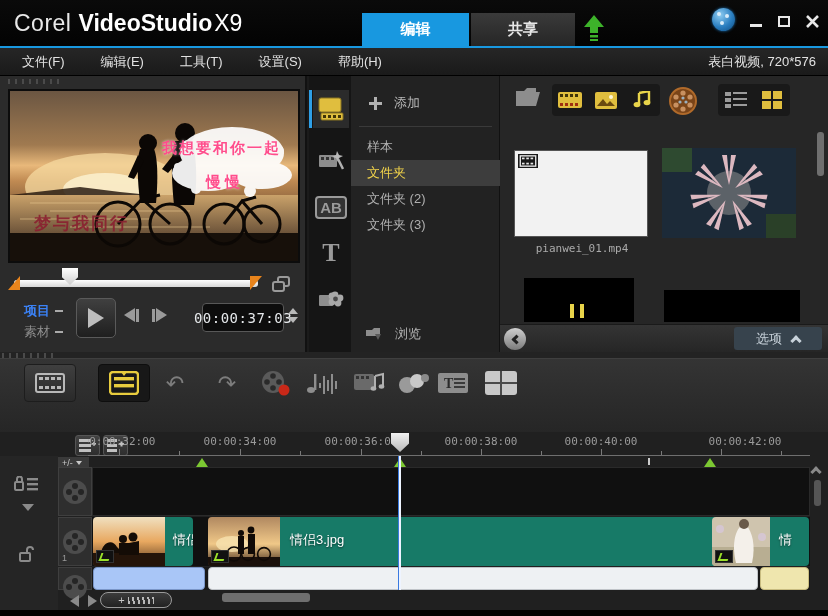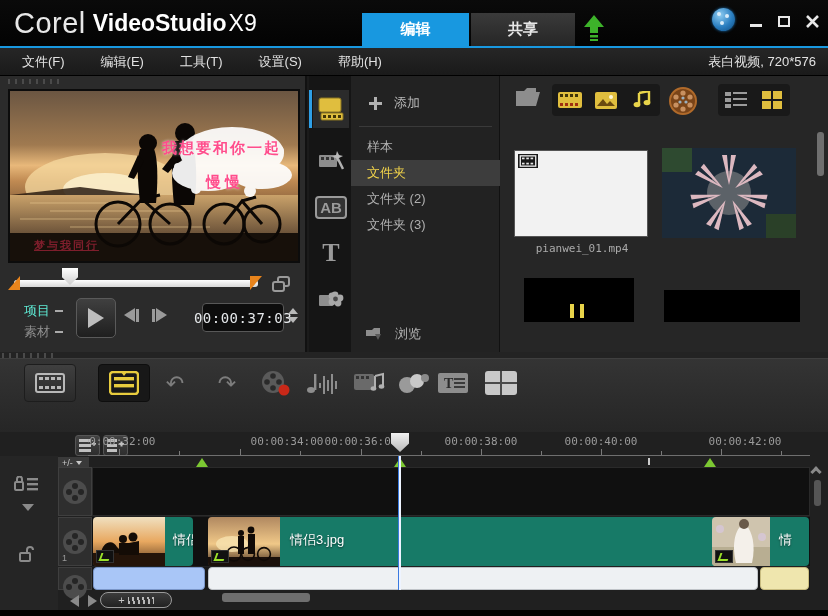--- a/index.html
+++ b/index.html
@@ -4,21 +4,21 @@
 <style>
   * { margin:0; padding:0; box-sizing:border-box; }
   html,body { background:#000; }
   body { font-family:"Liberation Sans","DejaVu Sans",sans-serif; }
   #app { position:relative; width:828px; height:616px; background:#1b1b1b; overflow:hidden; }
   .abs { position:absolute; }
 
   
   .titlebar { left:0; top:0; width:828px; height:46px; background:linear-gradient(#0a0a0a,#030303); }
   .logo { left:14px; top:7px; height:32px; display:flex; align-items:center; color:#fff; }
-  .logo .corel { font-size:29px; font-weight:300; color:#e8e8e8; letter-spacing:.5px; }
+  .logo .corel { font-size:23px; font-weight:300; color:#e8e8e8; letter-spacing:.5px; }
   .logo .prod { font-size:23px; font-weight:bold; margin-left:7px; }
   .logo .ver { font-size:23px; font-weight:300; margin-left:2px; }
   .tab { top:13px; height:33px; background:linear-gradient(#3a3a3a,#262626); color:#e6e6e6;
          font-size:15px; font-weight:bold; display:flex; align-items:center; justify-content:center; cursor:pointer; }
   .tab.active { background:#1898e0; color:#fff; }
   .tab-underline { left:0; top:46px; width:828px; height:2px; background:#1898e0; }
   .pub-arrow { top:15px; left:583px; width:22px; height:26px; }
   .ball { left:712px; top:8px; width:23px; height:23px; border-radius:50%;
           background:radial-gradient(circle at 35% 30%,#8ecdf2,#2a7ec0 55%,#0d4a80); box-shadow:0 0 3px #1a6aa8; }
   .ball i { position:absolute; width:4px; height:4px; border-radius:50%; background:#d8ecfa; }
@@ -31,21 +31,21 @@
              border-bottom:1px solid #000; display:flex; align-items:center; color:#e2e2e2; font-size:13px; }
   .menu-item { padding:0 14px; margin-left:8px; cursor:pointer; }
   .proj-info { position:absolute; right:12px; top:0; height:28px; display:flex; align-items:center; color:#e2e2e2; font-size:13px; }
 
   .grip { height:5px; background-image:repeating-linear-gradient(90deg,#4a4a4a 0 2px,transparent 2px 7px); }
 
   
   .left-panel { left:0; top:76px; width:307px; height:276px; background:#2b2b2b; border-right:2px solid #111; }
   .preview { left:8px; top:13px; width:292px; height:174px; background:#000; border:2px solid #0c0c0c; overflow:hidden; }
   .ov-line { position:absolute; color:#ff4d8c; font-weight:bold; text-shadow:0 0 3px rgba(255,255,255,.7); }
-  .corner-cap { position:absolute; left:24px; bottom:8px; color:#8a2030; font-size:11px; font-weight:bold; letter-spacing:2px; opacity:.9;text-decoration:underline; }
+  .corner-cap { position:absolute; left:24px; bottom:26px; color:#8a2030; font-size:17px; font-weight:bold; letter-spacing:2px; opacity:.9; }
   .scrub-track { left:14px; top:204px; width:244px; height:7px; background:linear-gradient(#fff,#d8d8d8); border-radius:3px; }
   .trim { width:0; height:0; border-style:solid; }
   .trim-l { left:8px; top:200px; border-width:0 0 14px 12px; border-color:transparent transparent #e8841c transparent; }
   .trim-r { left:250px; top:200px; border-width:14px 0 0 12px; border-color:transparent transparent transparent #e8841c;
             transform:scaleY(-1); }
   .scrub-marker { left:62px; top:192px; width:16px; height:17px; background:linear-gradient(#fff,#cfcfcf);
                   clip-path:polygon(0 0,100% 0,100% 55%,50% 100%,0 55%); }
   .detach { left:272px; top:200px; width:20px; height:18px; }
   .detach i { position:absolute; border:2px solid #9a9a9a; border-radius:3px; width:13px; height:11px; }
   .mode-lab { font-size:13px; display:flex; align-items:center; gap:5px; }
@@ -260,21 +260,21 @@
 
     <div class="abs scrub-track"></div>
     <div class="abs trim trim-l"></div>
     <div class="abs trim trim-r"></div>
     <div class="abs scrub-marker"></div>
     <div class="abs detach">
       <i style="left:5px;top:0;"></i>
         <i style="left:0;top:5px;background:#2b2b2b;"></i>
     </div>
 
-    <div class="abs mode-lab" style="left:24px;top:226px;color:#5eead4;font-weight:normal;">
+    <div class="abs mode-lab" style="left:24px;top:226px;color:#3b82f6;font-weight:bold;">
       <span>项目</span>
         <span class="mode-tick"></span>
     </div>
     <div class="abs mode-lab" style="left:24px;top:247px;color:#8f8f8f;">
       <span>素材</span>
         <span class="mode-tick"></span>
     </div>
     <div class="abs play-btn">
         <div class="tri-r"></div>
       </div>
@@ -495,20 +495,31 @@
       </div>
 
       <div class="thumb" style="left:24px;top:202px;width:110px;height:44px;background:#000;">
         <div style="position:absolute;left:46px;bottom:4px;width:4px;height:14px;background:#e8d44a;"></div>
         <div style="position:absolute;left:56px;bottom:4px;width:4px;height:14px;background:#e8d44a;"></div>
       </div>
       <div class="thumb" style="left:164px;top:214px;width:136px;height:32px;background:#000;"></div>
 
       <div class="scrollv" style="left:317px;top:56px;width:7px;height:44px;"></div>
 
+      <div class="abs gal-bottom">
+        <div class="back-circle">
+            <div class="chev-l"></div>
+          </div>
+        <div class="options-btn">
+          <span>选项</span>
+          <div style="display:flex;flex-direction:column;gap:1px;">
+            <div class="chev-up"></div>
+          </div>
+        </div>
+      </div>
     </div>
   </div>
 
   <div class="abs splitter">
     <div class="abs grip" style="left:2px;top:1px;width:54px;"></div>
   </div>
 
   <div class="abs toolbar">
     <div class="tool-btn raised" style="left:24px;">
       <svg width="30" height="20" viewBox="0 0 30 20">
@@ -616,21 +627,21 @@
         <rect x="0" y="0" width="10" height="3" fill="#c0c0c0"></rect>
           <rect x="0" y="5" width="10" height="3" fill="#c0c0c0"></rect>
         <rect x="0" y="10" width="10" height="3" fill="#c0c0c0"></rect>
         <rect x="12" y="4" width="5" height="2" fill="#c0c0c0"></rect>
           <rect x="13.5" y="2.5" width="2" height="5" fill="#c0c0c0"></rect>
       </svg>
     </div>
 
     <div class="ruler">
       <div class="rtick-lab" style="left:31px;">00:00:32:00</div>
-      <div class="rtick-lab" style="left:152px;margin-left:47px;">00:00:34:00</div>
+      <div class="rtick-lab" style="left:152px;">00:00:34:00</div>
       <div class="rtick-lab" style="left:273px;">00:00:36:00</div>
       <div class="rtick-lab" style="left:393px;">00:00:38:00</div>
       <div class="rtick-lab" style="left:513px;">00:00:40:00</div>
       <div class="rtick-lab" style="left:633px;margin-left:24px;">00:00:42:00</div>
       <div class="rtick" style="left:31px;height:6px;"></div>
         <div class="rtick" style="left:91px;height:4px;"></div>
       <div class="rtick" style="left:152px;height:6px;"></div>
         <div class="rtick" style="left:212px;height:4px;"></div>
       <div class="rtick" style="left:273px;height:6px;"></div>
         <div class="rtick" style="left:333px;height:4px;"></div>

